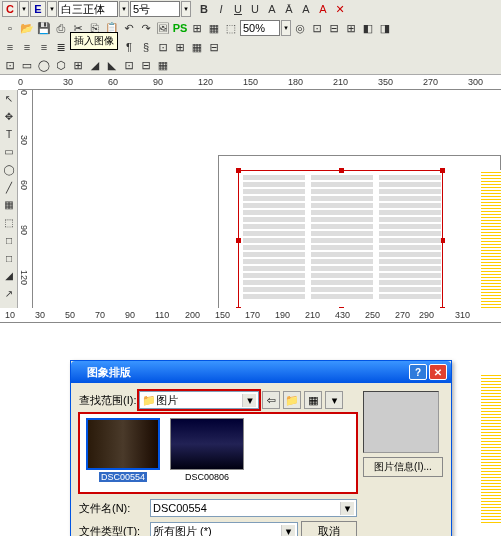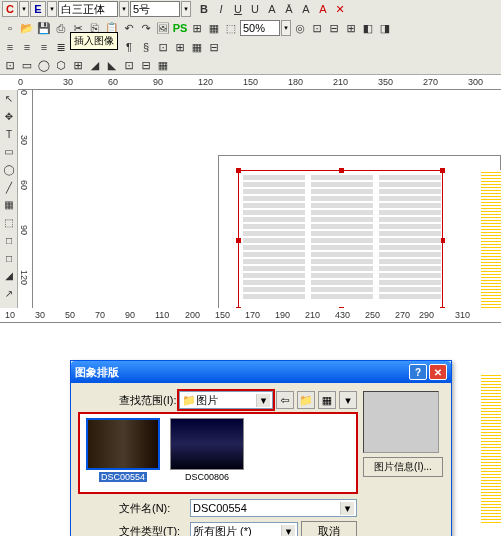--- a/index.html
+++ b/index.html
@@ -41,29 +41,29 @@
 
 
 .lower { position: absolute; top: 308px; left: 0; right: 0; bottom: 0; background: #f0f0e8; }
 .ruler-h2 { height: 15px; background: #fff; border-bottom: 1px solid #888; position: relative; }
 .ruler-h2 .tick { position: absolute; top: 2px; font-size: 9px; color: #333; }
 .lower-canvas { position: relative; height: 213px; background: #fff; }
 
 
 .dialog { position: absolute; top: 360px; left: 70px; width: 382px; background: #ece9d8; border: 1px solid #0054e3; box-shadow: 2px 2px 4px rgba(0,0,0,0.3); z-index: 200; }
 .titlebar { height: 22px; background: linear-gradient(#3a95ff, #0054e3); color: #fff; display: flex; align-items: center; padding: 0 4px; font-weight: bold; border-radius: 4px 4px 0 0; }
-.titlebar .title-text { flex: 1; }
+.titlebar .title-text { flex: 1; margin-left: 12px; }
 .titlebar .win-btn { width: 18px; height: 16px; margin-left: 2px; display: flex; align-items: center; justify-content: center; cursor: pointer; font-family: Arial; font-size: 10px; font-weight: bold; border-radius: 2px; }
 .titlebar .help-btn { background: #2f7bdc; color: #fff; border: 1px solid #fff; }
 .titlebar .close-btn { background: #e04030; color: #fff; border: 1px solid #fff; }
 .dialog-body { padding: 8px; display: flex; gap: 6px; }
 .dialog-left { flex: 1; }
 .dialog-right { width: 80px; }
 .field-row { display: flex; align-items: center; margin-bottom: 4px; gap: 3px; }
-.field-row label { white-space: nowrap; margin-left: 40px; }
+.field-row label { white-space: nowrap; }
 .combo { flex: 1; height: 18px; border: 1px solid #7f9db9; background: #fff; display: flex; align-items: center; padding: 0 2px; }
 .combo .arrow { width: 14px; margin-left: auto; text-align: center; background: #e8e8e0; border-left: 1px solid #ccc; cursor: pointer; }
 .nav-btn { width: 18px; height: 18px; border: 1px solid #999; background: #e8e8e0; display: flex; align-items: center; justify-content: center; cursor: pointer; }
 .thumb-area { border: 1px inset #999; background: #fff; height: 80px; padding: 4px; display: flex; gap: 6px; overflow: hidden; }
 .thumb-area.hl { outline: 2px solid #c00; outline-offset: -1px; }
 .thumb { width: 78px; display: flex; flex-direction: column; align-items: center; }
 .thumb .img { width: 74px; height: 52px; background: #333; border: 1px solid #888; }
 .thumb.sel .img { border: 2px solid #0054e3; }
 .thumb .cap { font-size: 9px; margin-top: 2px; padding: 0 2px; }
 .thumb.sel .cap { background: #316ac5; color: #fff; }

